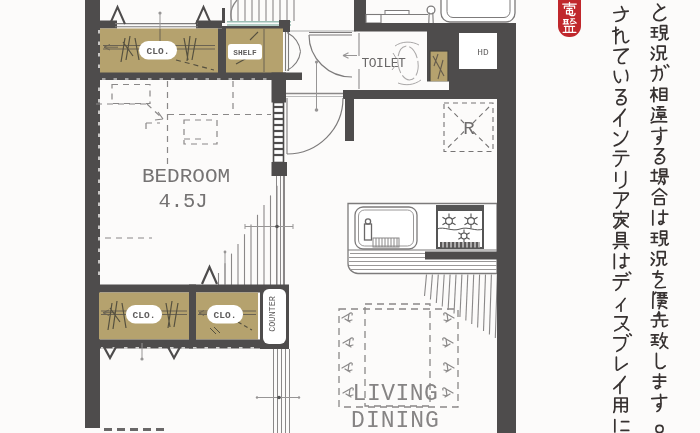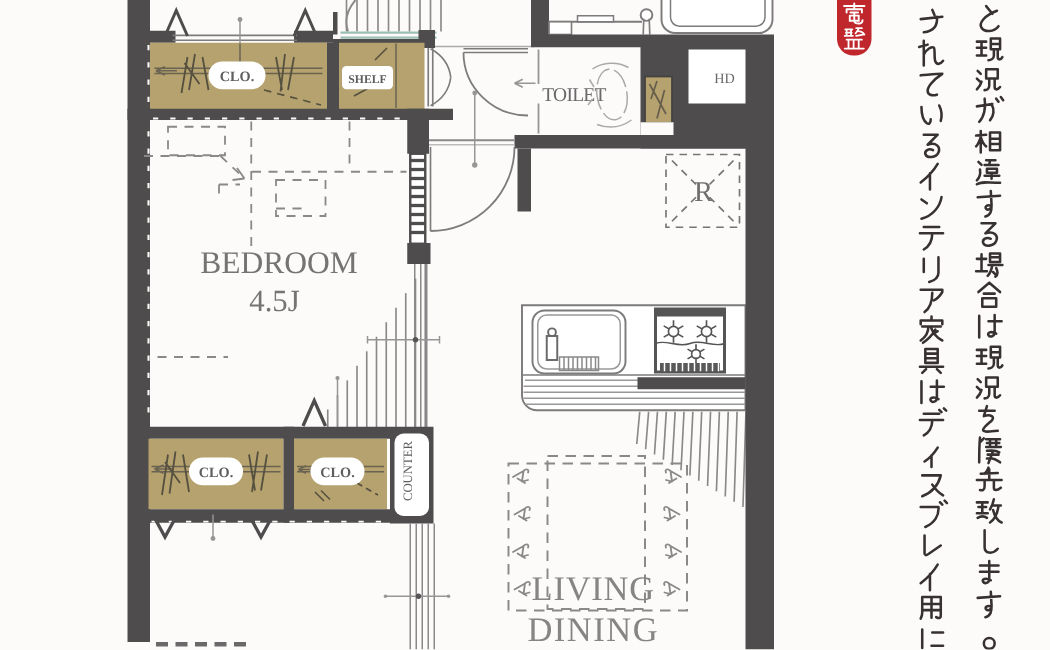--- a/index.html
+++ b/index.html
@@ -1,14 +1,14 @@
 <!DOCTYPE html>
 <html><head><meta charset="utf-8"><style>
 html,body{margin:0;padding:0;background:#fcfbfa;}
-#wrap{position:relative;width:700px;height:433px;overflow:hidden;font-family:Liberation Serif, serif;}
+#wrap{position:relative;width:700px;height:433px;overflow:hidden;font-family:Liberation Mono, monospace;}
 </style></head><body>
 <div id="wrap">
 <svg width="700" height="433" viewBox="0 0 700 433">
 <rect width="700" height="433" fill="#fcfbfa"></rect>
 
 <g>
         <rect x="85" y="0" width="15" height="428" fill="#4e4c4c"></rect>
 <line x1="99" y1="30" x2="99" y2="282" stroke="#fcfbfa" stroke-width="1.4" stroke-dasharray="3.5,8"></line>
       </g>
 

